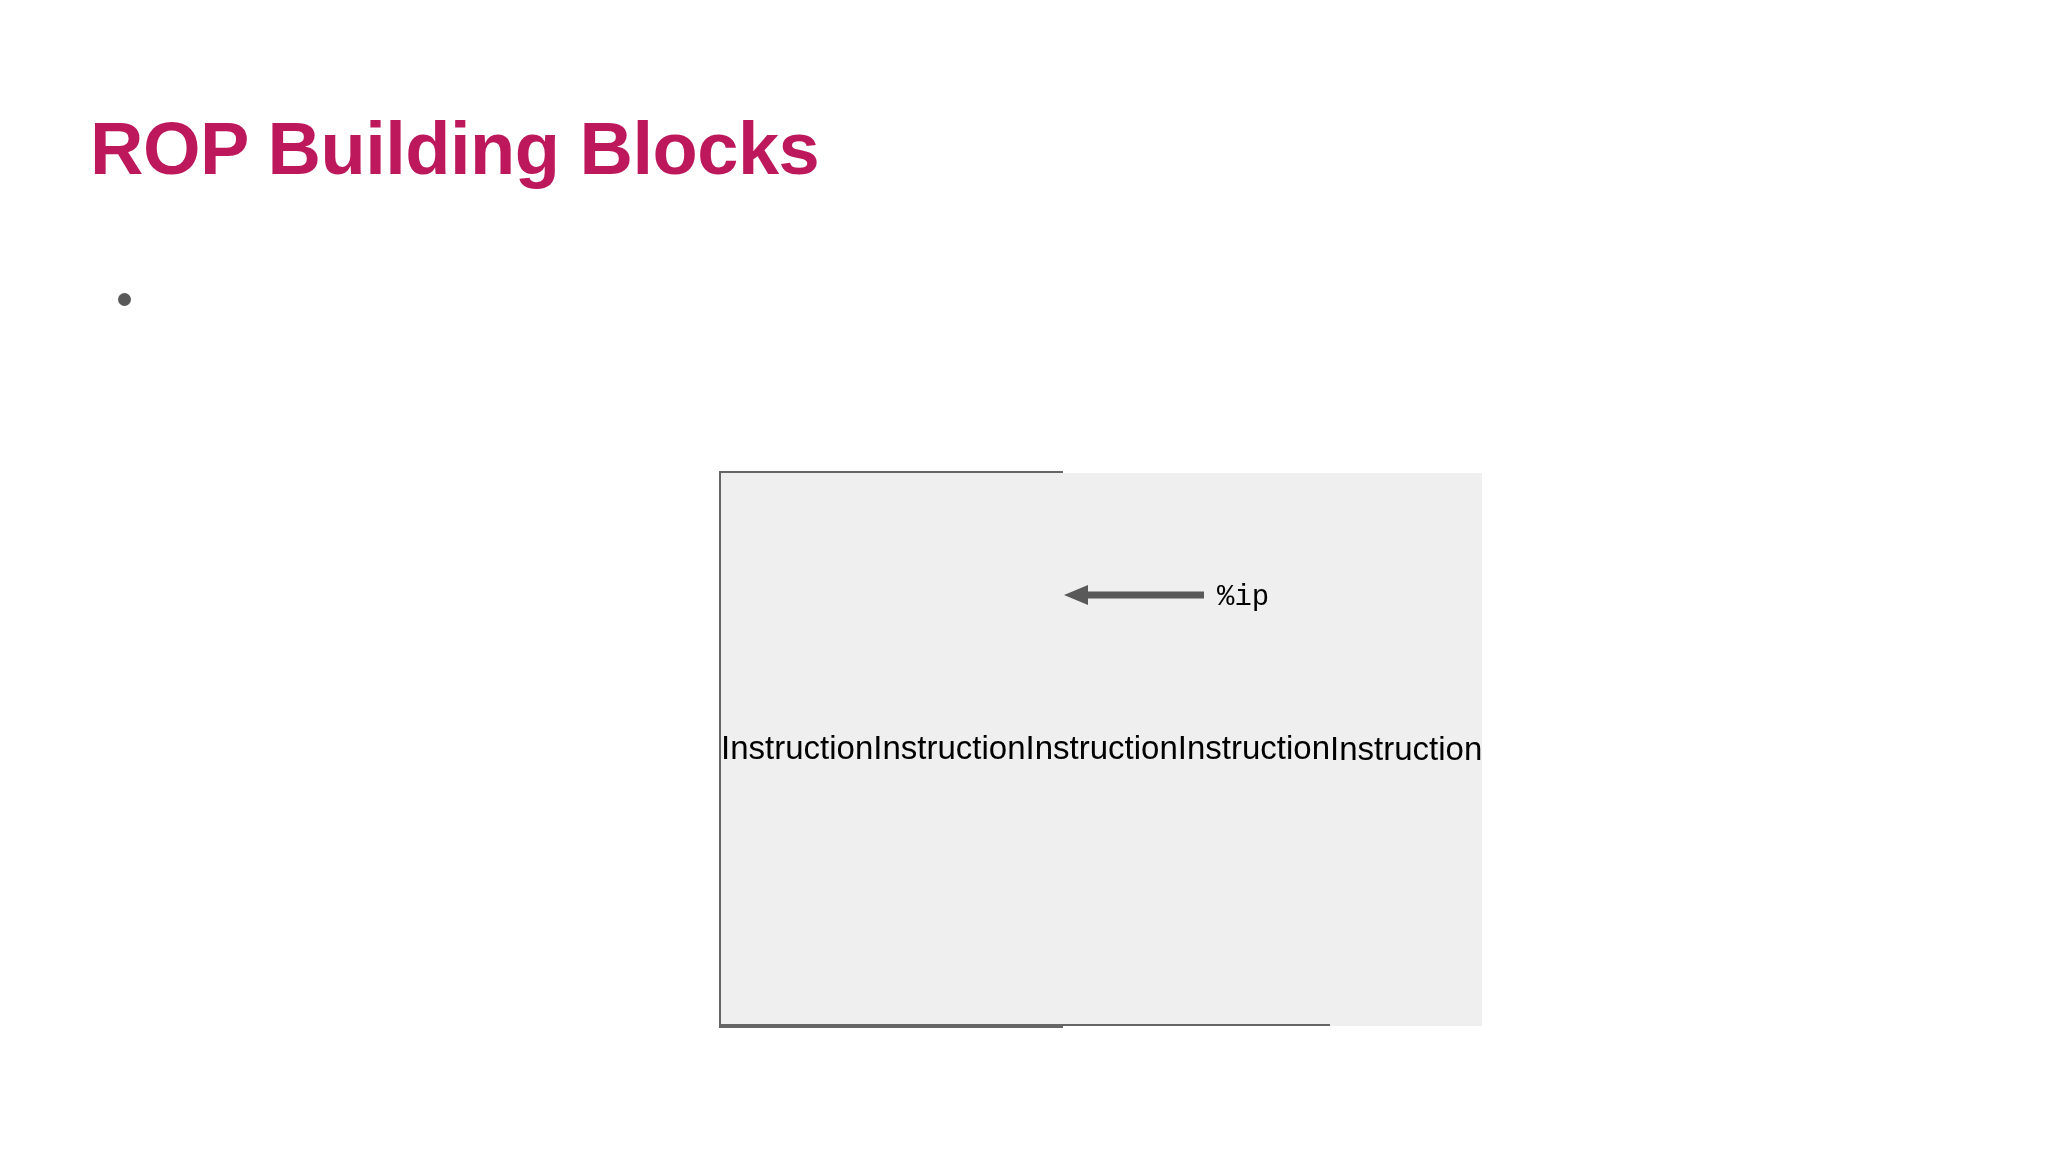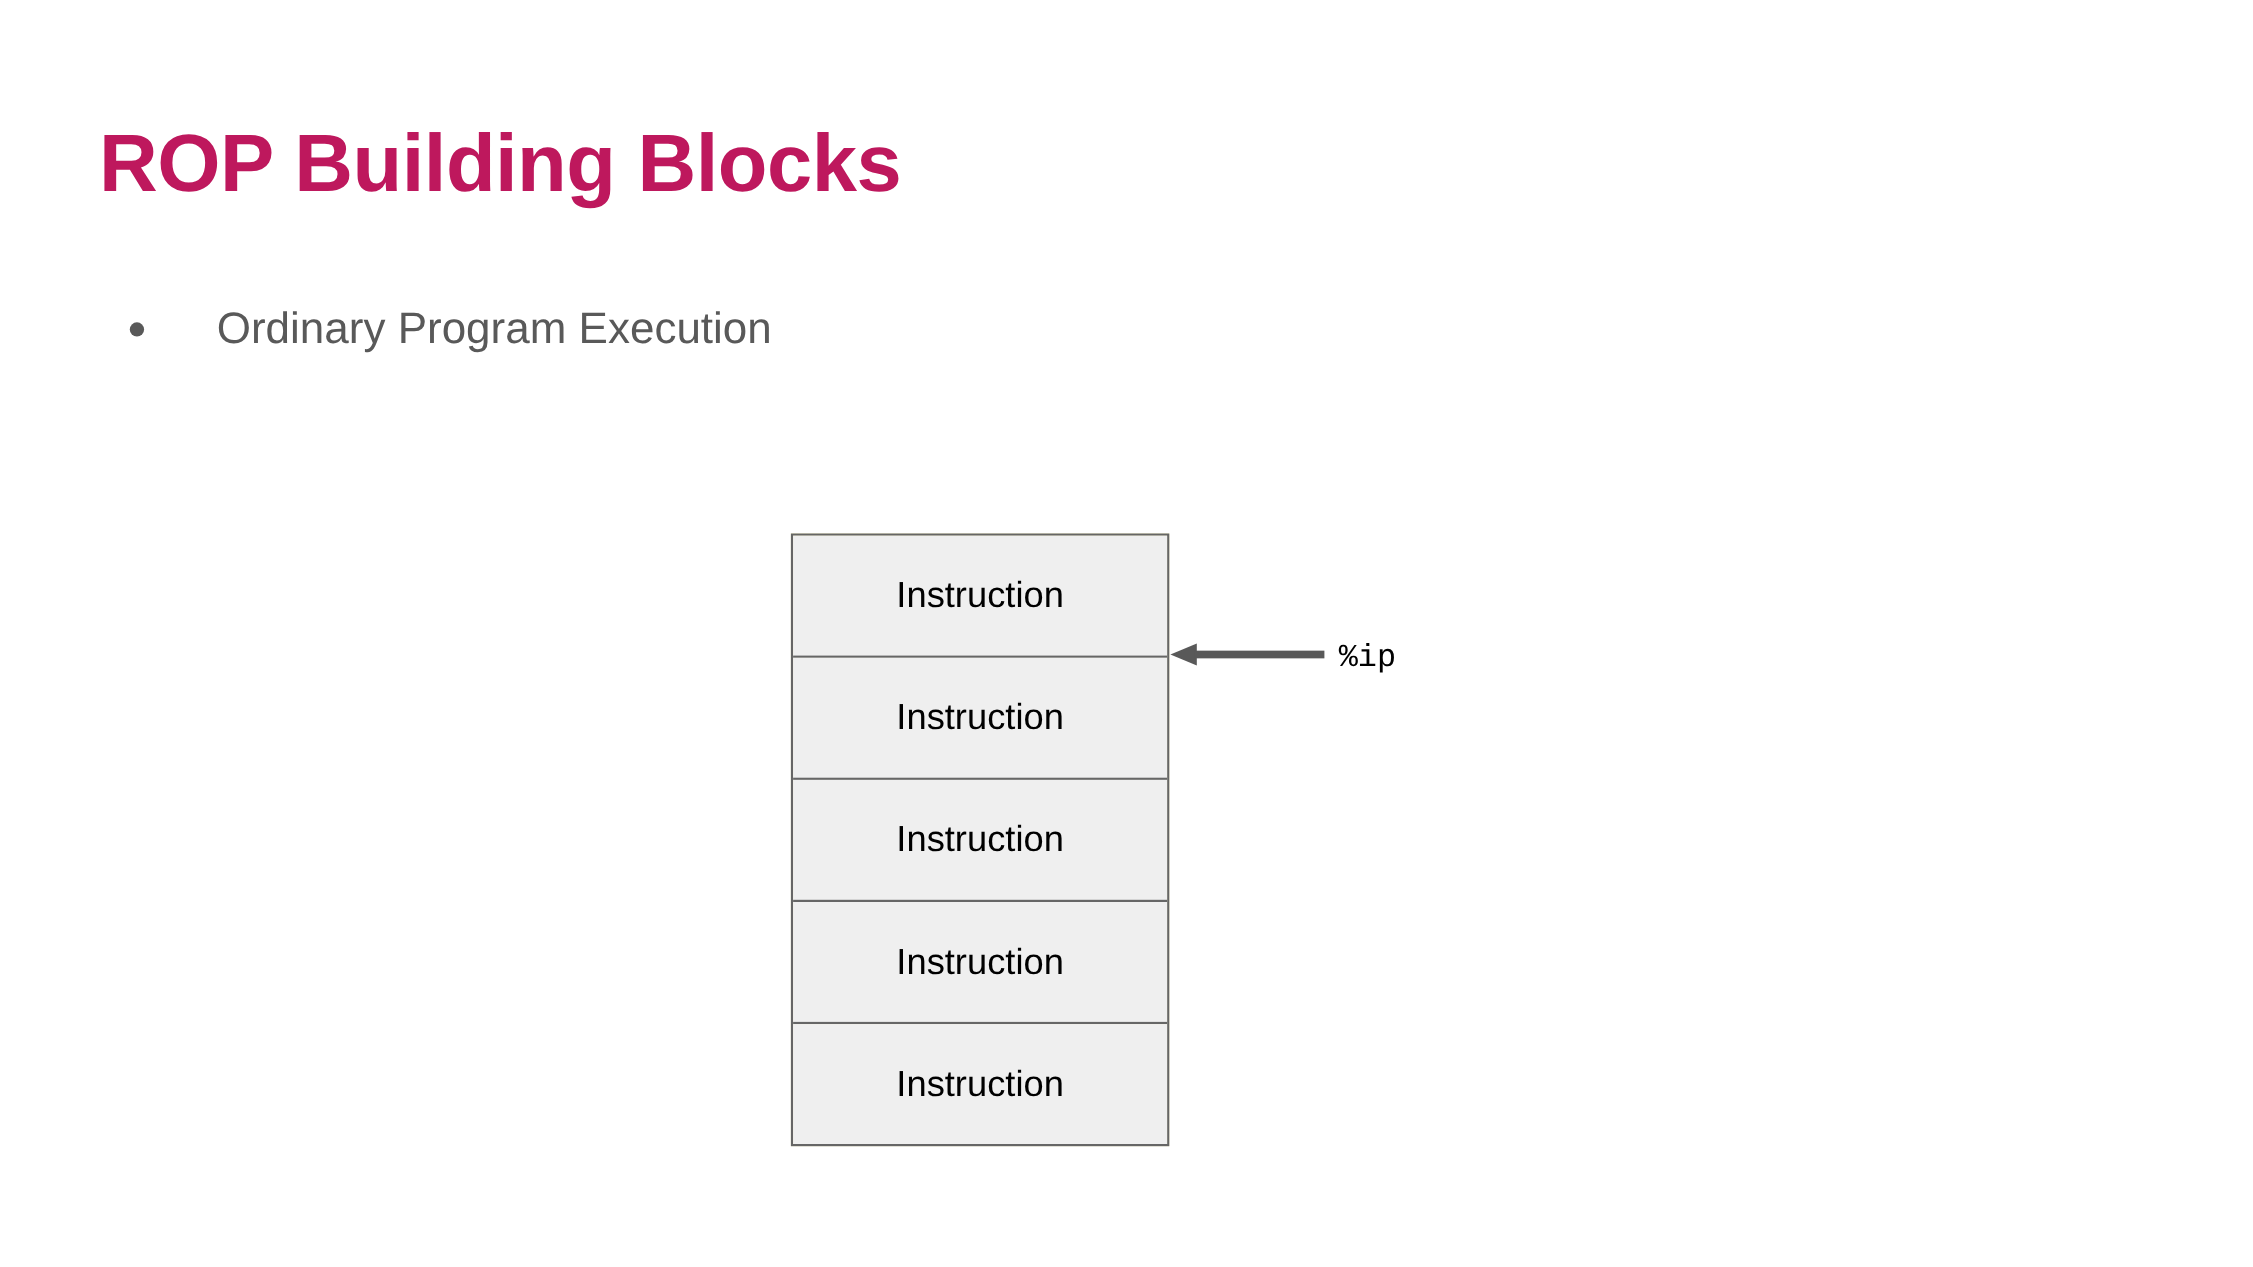--- a/index.html
+++ b/index.html
@@ -69,28 +69,27 @@
   .diagram {
     position: absolute;
     left: 719px;
     top: 471px;
     width: 344px;
     height: 557px;
   }
   .instr-stack {
     position: absolute;
     left: 0;
-    top: 14px;
+    top: 0;
     width: 100%;
     height: 100%;
     box-sizing: border-box;
     border: 2px solid #666666;
-    background: #fef9c3;
+    background: #84cc16;
     display: flex;
-    flex-direction: column;
   }
   .instr-cell {
     flex: 1 1 0;
     position: relative;
     box-sizing: border-box;
     border-bottom: 2px solid #666666;
     background: #efefef;
     display: flex;
     align-items: center;
     justify-content: center;
@@ -136,21 +135,20 @@
 </head>
 <body>
 
 <div class="slide">
 
   <div class="slide-title">ROP Building Blocks</div>
 
   <ul class="bullet-list" style="list-style:none;margin:0;padding:0;">
     <li class="bullet-item">
       <span class="bullet-marker"></span>
-      <span class="bullet-text">Ordinary Program Execution</span>
     </li>
   </ul>
 
   <div class="diagram">
     <div class="instr-stack">
       <div class="instr-cell">
         <span class="instr-label">Instruction</span>
       </div>
       <div class="instr-cell">
         <span class="instr-label">Instruction</span>

